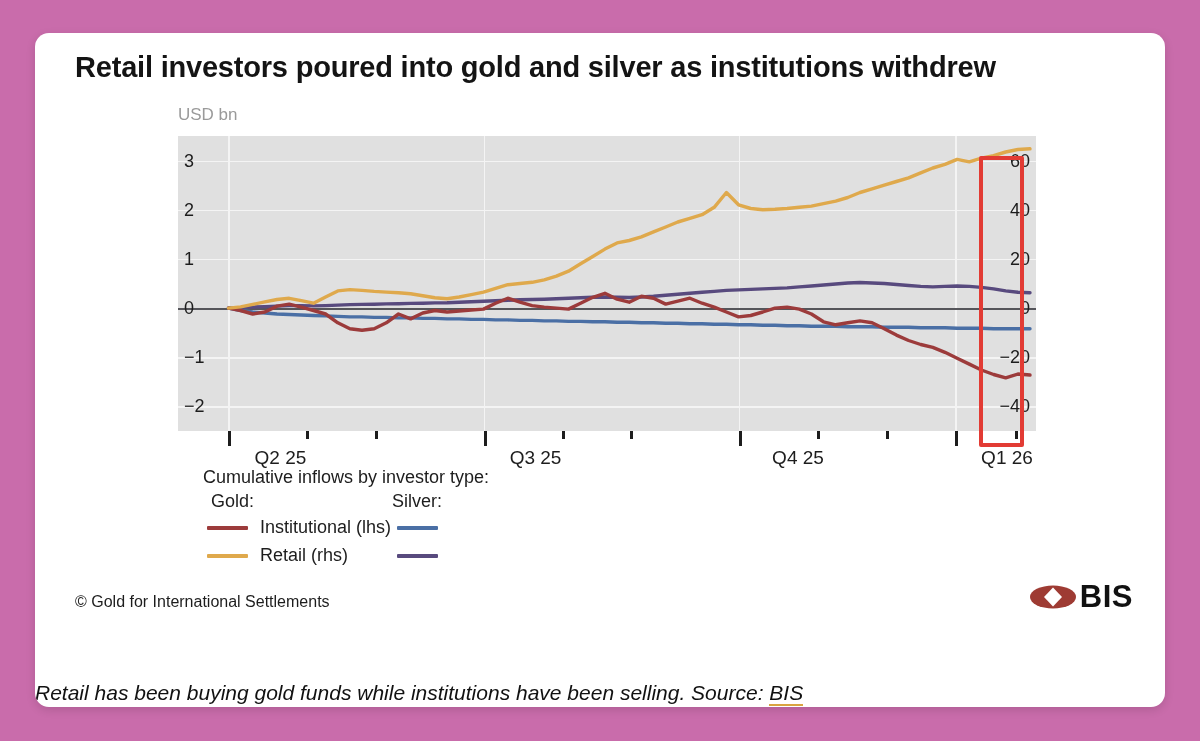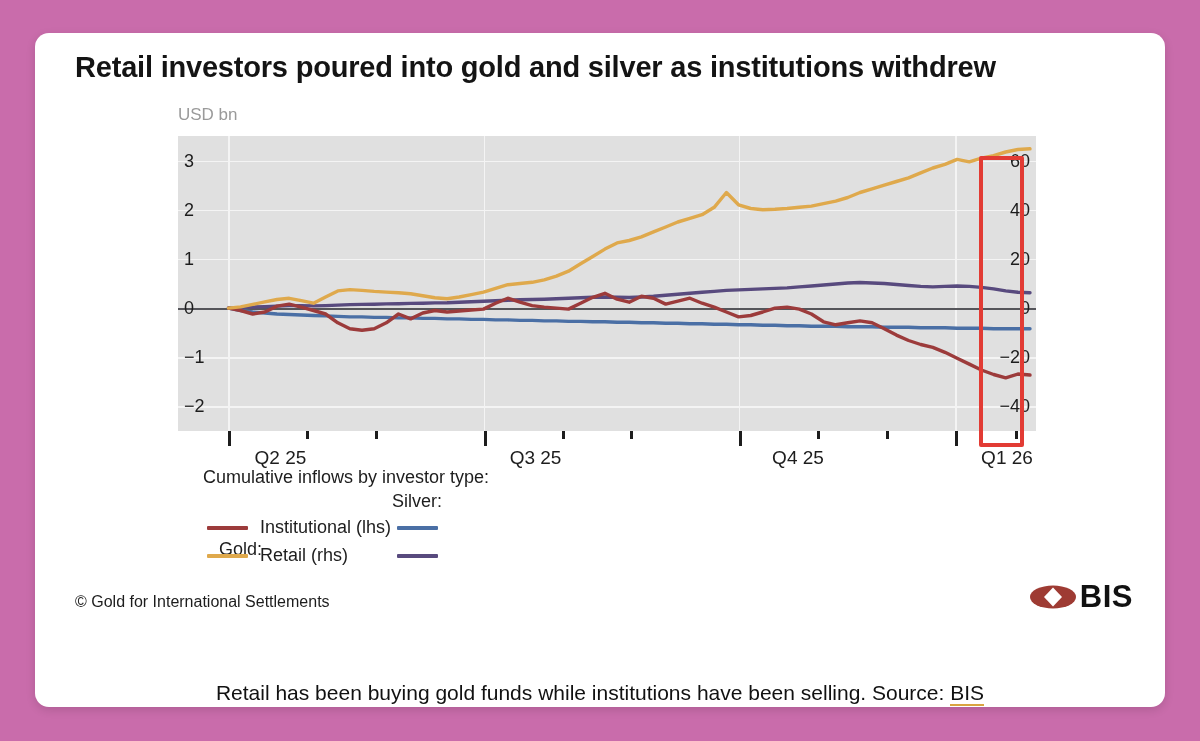--- a/index.html
+++ b/index.html
@@ -56,21 +56,21 @@
   .tick.major{height:15px;}
   .tick.minor{height:8px;}
   .xlabels{position:absolute;left:143px;top:414px;width:858px;height:26px;}
   .xlabel{position:absolute;font-size:19px;color:#1d1d1d;transform:translateX(-50%);white-space:nowrap;}
 
   
   .legend{position:absolute;left:168px;top:434px;}
   .legend-title{font-size:18px;color:#1d1d1d;margin-bottom:3px;}
   .legend-heads{position:relative;height:24px;}
   .legend-head{position:absolute;font-size:18px;color:#1d1d1d;}
-  .legend-head.gold{left:16px;margin-top:48px;}
+  .legend-head.gold{left:8px;}
   .legend-head.silver{left:189px;}
   .legend-row{position:relative;height:28px;}
   .swatch{position:absolute;width:41px;height:4px;top:11px;border-radius:1px;}
   .swatch.gold-sw{left:4px;}
   .swatch.silver-sw{left:194px;}
   .legend-label{position:absolute;left:57px;top:2px;font-size:18px;color:#1d1d1d;white-space:nowrap;}
 
   
   .copyright{
     position:absolute;left:40px;top:560px;
@@ -78,22 +78,22 @@
   }
   .bis-logo{
     position:absolute;right:32px;top:548px;
     display:flex;align-items:center;gap:3px;
   }
   .bis-mark{width:48px;height:30px;}
   .bis-text{font-size:31px;font-weight:bold;color:#111;letter-spacing:0.5px;line-height:1;}
 
   .caption{
     position:absolute;left:0;top:648px;width:1130px;
-    text-align:center;
-    font-size:21px;color:#111;
+    text-align:left;
+    font-size:21px;font-style:italic;color:#111;
   }
   .caption u{text-decoration:none;border-bottom:2px solid #d9a441;}
 </style>
 </head>
 <body style="background: rgb(201, 108, 171);">
 
 <div class="page">
   <div class="card">
 
     <div class="chart-title">Retail investors poured into gold and silver as institutions withdrew</div>

